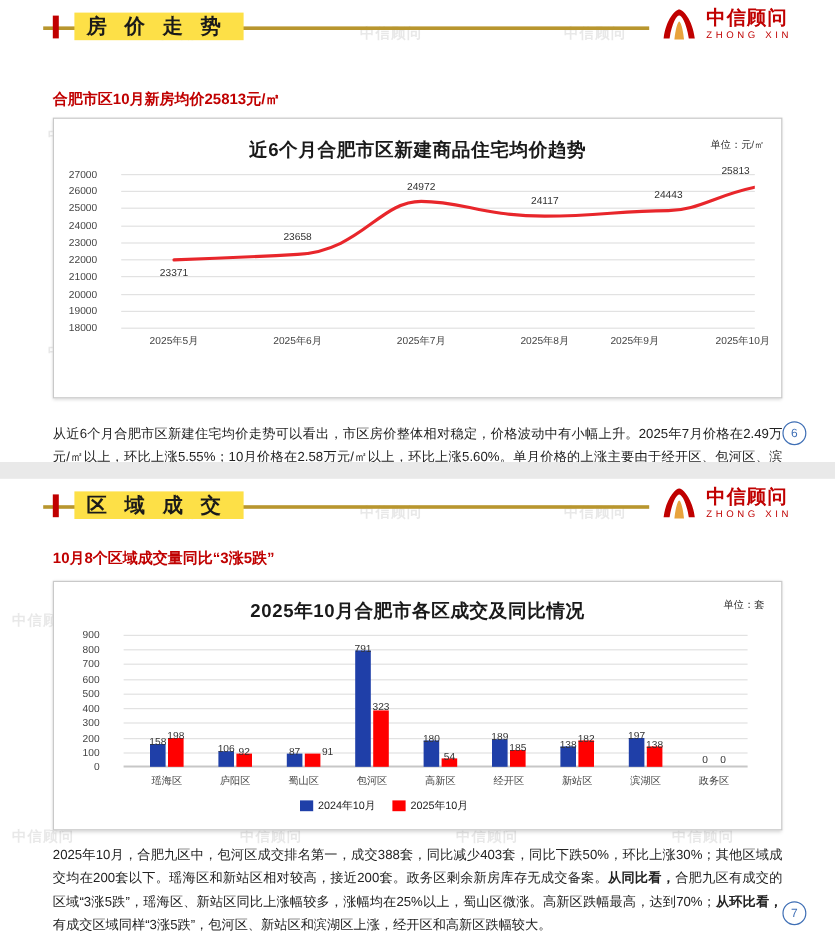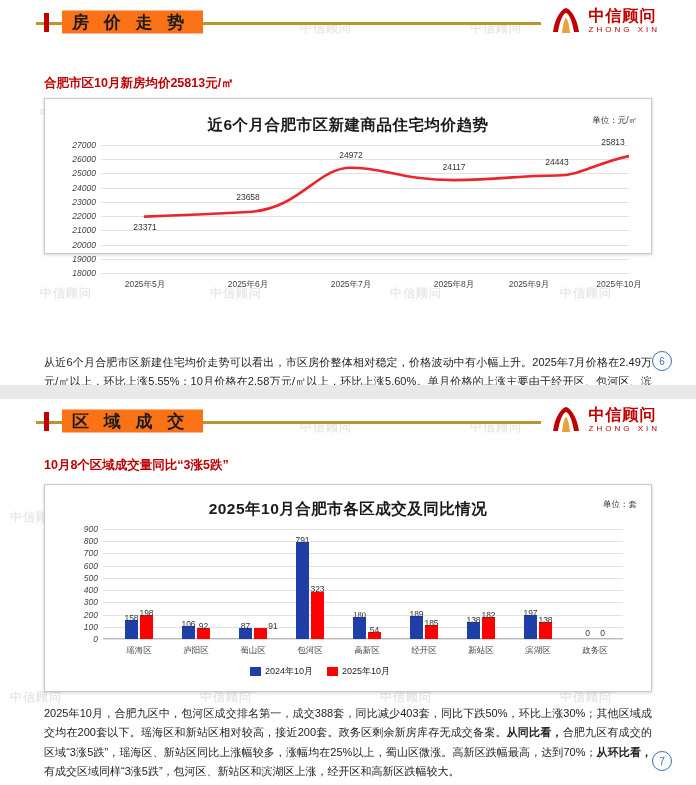--- a/index.html
+++ b/index.html
@@ -29,21 +29,21 @@
   .hdr-bar {
     position: absolute;
     left: 36px; top: 22px;
     width: 622px; height: 3px;
     background: #b8962e;
   }
   .hdr-title {
     position: absolute;
     left: 62px; top: 22px;
     transform: translateY(-50%);
-    background: #f97316;
+    background: #fde047;
     padding: 0 14px 0 10px;
     font-size: 17px;
     font-weight: bold;
     letter-spacing: 5px;
     color: #1a1a1a;
   }
   .hdr-redbar {
     position: absolute;
     left: 44px; top: 13px;
     width: 5px; height: 19px;
@@ -106,26 +106,25 @@
   .plot { position: absolute; }
   .gridline {
     position: absolute;
     left: 0; right: 0;
     height: 1px;
     background: #e2e2e2;
   }
   .ytick {
     position: absolute;
     right: 100%;
-    margin-right: 5px;
+    margin-right: 20px;
     transform: translateY(-50%);
     font-size: 8.5px;
     color: #444;
     white-space: nowrap;
-    font-style: italic;
   }
   .xtick {
     position: absolute;
     top: 100%;
     margin-top: 6px;
     transform: translateX(-50%);
     font-size: 8.5px;
     color: #444;
     white-space: nowrap;
   }
@@ -235,21 +234,21 @@
         </div>
         <div>
           <div class="logo-text-cn">中信顾问</div>
           <div class="logo-text-en">ZHONG XIN</div>
         </div>
       </div>
     </div>
 
     <div class="subtitle" style="top:75px;">合肥市区10月新房均价25813元/㎡</div>
 
-    <div class="chartbox" style="left:44px; top:98px; width:608px; height:156px;">
+    <div class="chartbox" style="left:44px; top:98px; width:608px; height:234px;">
       <div class="chart-title" style="margin-top:16px;">近6个月合肥市区新建商品住宅均价趋势</div>
       <div class="chart-unit" style="top:16px;">单位：元/㎡</div>
 
       <div class="plot" style="left:56px; top:46px; width:528px; height:128px;">
 
         <div class="gridline" style="top:128px;">
             <span class="ytick">18000</span>
           </div>
         <div class="gridline" style="top:113.8px;">
             <span class="ytick">19000</span>
@@ -397,21 +396,21 @@
         <div class="xtick" style="left:150px;">蜀山区</div>
 
         <div class="bar" style="left:193px; width:13px; height:96.7px; background:#1f3fa8;"></div>
         <div class="bar" style="left:208px; width:13px; height:47.4px; background:#ff0000;"></div>
         <div class="bar-label" style="left:199.5px; top:6px;">791</div>
         <div class="bar-label" style="left:214.5px; top:55px;">323</div>
         <div class="xtick" style="left:207px;">包河区</div>
 
         <div class="bar" style="left:250px; width:13px; height:22px; background:#1f3fa8;"></div>
         <div class="bar" style="left:265px; width:13px; height:6.6px; background:#ff0000;"></div>
-        <div class="bar-label" style="left:256.5px; top:81px;font-family:Liberation Serif, serif;">180</div>
+        <div class="bar-label" style="left:256.5px; top:81px;">180</div>
         <div class="bar-label" style="left:271.5px; top:96px;">54</div>
         <div class="xtick" style="left:264px;">高新区</div>
 
         <div class="bar" style="left:307px; width:13px; height:23.1px; background:#1f3fa8;"></div>
         <div class="bar" style="left:322px; width:13px; height:13.6px; background:#ff0000;"></div>
         <div class="bar-label" style="left:313.5px; top:80px;">189</div>
         <div class="bar-label" style="left:328.5px; top:89px;">185</div>
         <div class="xtick" style="left:321px;">经开区</div>
 
         <div class="bar" style="left:364px; width:13px; height:16.9px; background:#1f3fa8;"></div>

